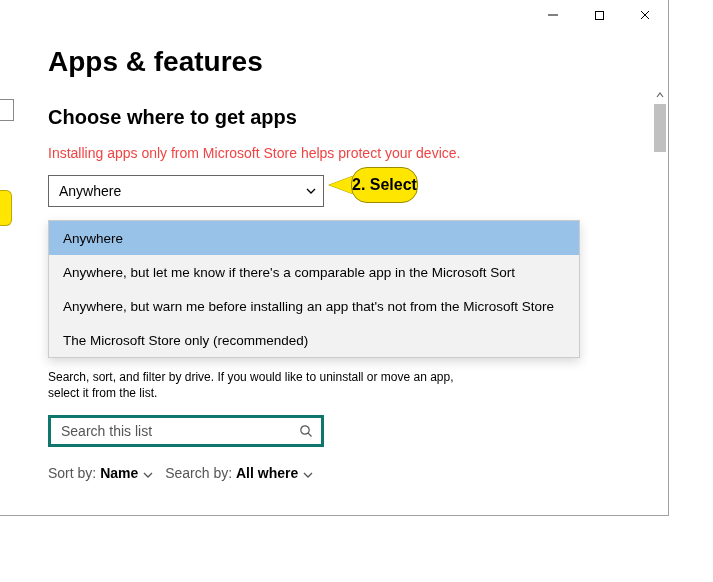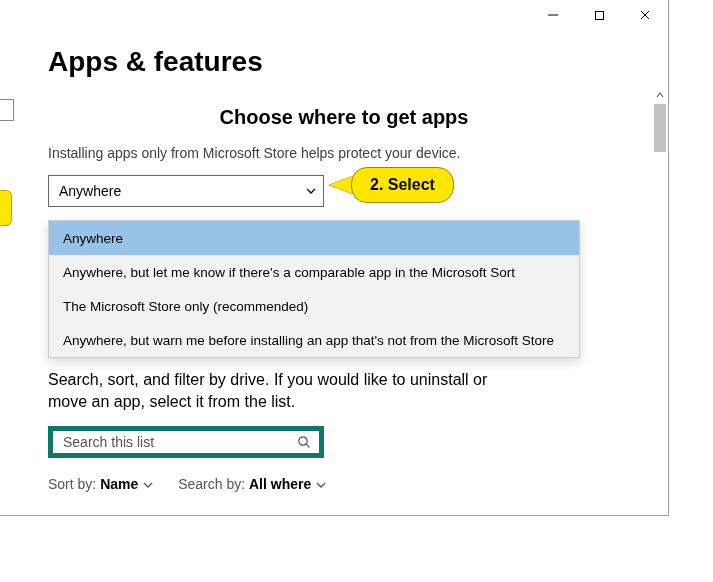--- a/index.html
+++ b/index.html
@@ -3,38 +3,38 @@
 <meta charset="utf-8">
 <style>
   html,body{margin:0;padding:0;font-family:"Segoe UI",Arial,sans-serif;background:#fff;color:#000;}
   .canvas{position:relative;width:713px;height:582px;overflow:hidden;}
   .window{position:absolute;left:0;top:0;width:669px;height:516px;border:1px solid #9fa0a2;border-left:none;border-top:none;box-sizing:border-box;background:#fff;}
   .titlebar{position:absolute;top:0;right:0;display:flex;height:30px;}
   .tbtn{width:46px;height:30px;display:flex;align-items:center;justify-content:center;font-size:13px;color:#000;}
   .tbtn svg{stroke:#000;}
   .content{position:absolute;left:48px;top:46px;right:28px;bottom:0;}
   h1{font-size:28px;font-weight:600;margin:0 0 28px 0;letter-spacing:0;}
-  h2{font-size:20px;font-weight:600;margin:0 0 16px 0;text-align:center;}
-  .helper{font-size:14px;margin:0 0 14px 0;color:#404040;}
+  h2{font-size:20px;font-weight:600;margin:0 0 16px 0;}
+  .helper{font-size:14px;margin:0 0 14px 0;color:#ef4444;}
   .select-row{position:relative;height:36px;}
   .select-box{width:276px;height:32px;border:1px solid #666;box-sizing:border-box;display:flex;align-items:center;justify-content:space-between;padding:0 6px 0 10px;font-size:14px;background:#fff;}
   .dropdown{position:absolute;left:48px;top:220px;width:530px;background:#f2f2f2;border:1px solid #ccc;box-shadow:0 4px 10px rgba(0,0,0,0.15);z-index:5;}
   .dd-item{height:34px;display:flex;align-items:center;padding:0 14px;font-size:13.5px;color:#000;white-space:nowrap;overflow:hidden;}
   .dd-item.selected{background:#99c2e8;}
-  .filter-desc{font-size:16px;margin:16px 0 14px 0;max-width:440px;line-height:1.35;}
-  .search-box{width:276px;height:32px;border:5px solid #0f766e;box-sizing:border-box;display:flex;align-items:center;justify-content:space-between;padding:0 8px 0 10px;color:#666;font-size:14px;}
-  .sort-row{margin-top:18px;font-size:14px;color:#555;display:flex;gap:24px;}
+  .filter-desc{font-size:12px;margin:16px 0 14px 0;max-width:440px;line-height:1.35;}
+  .search-box{width:276px;height:32px;border:3px solid #0f766e;box-sizing:border-box;display:flex;align-items:center;justify-content:space-between;padding:0 8px 0 10px;color:#666;font-size:14px;}
+  .sort-row{margin-top:18px;font-size:14px;color:#555;display:flex;gap:11px;}
   .sort-row b{color:#000;font-weight:600;}
   .scrollbar{position:absolute;right:2px;top:88px;width:12px;bottom:2px;}
   .sb-arrow{width:12px;height:14px;display:flex;align-items:center;justify-content:center;}
   .sb-thumb{position:absolute;top:16px;width:12px;height:48px;background:#c0c0c0;}
   .left-frag{position:absolute;left:0;top:99px;width:14px;height:22px;border:1px solid #888;border-left:none;background:#fff;box-sizing:border-box;}
   .yellow-frag{position:absolute;left:0;top:190px;width:12px;height:36px;background:#ffe600;border:1px solid #bca800;border-left:none;border-radius:0 6px 6px 0;box-sizing:border-box;}
   .callout{position:absolute;left:329px;top:167px;display:flex;align-items:center;z-index:10;}
-  .callout-body{background:#ffe600;border:1px solid #9a8a00;border-radius:16px;height:34px;padding:0 18px;display:flex;align-items:center;font-weight:700;font-size:16px;color:#000;position:relative;}
+  .callout-body{background:#ffe600;border:1px solid #9a8a00;border-radius:16px;height:34px;padding:0 0;display:flex;align-items:center;font-weight:700;font-size:16px;color:#000;position:relative;}
   .callout-tail{width:0;height:0;border-top:9px solid transparent;border-bottom:9px solid transparent;border-right:24px solid #ffe600;margin-right:-2px;filter:drop-shadow(-1px 0 0 #9a8a00);}
   .chev{width:12px;height:12px;}
 </style>
 </head>
 <body>
 
 <div class="canvas">
   <div class="window">
 
     <div class="titlebar">
@@ -94,22 +94,22 @@
           <svg class="chev" viewBox="0 0 12 12" style="vertical-align:middle">
               <polyline points="2,4 6,8 10,4" fill="none" stroke="#555" stroke-width="1.3"></polyline>
             </svg>
         </div>
       </div>
     </div>
 
     <div class="dropdown">
       <div class="dd-item selected">Anywhere</div>
       <div class="dd-item">Anywhere, but let me know if there's a comparable app in the Microsoft Sort</div>
+      <div class="dd-item">Anywhere, but warn me before installing an app that's not from the Microsoft Store</div>
       <div class="dd-item">The Microsoft Store only (recommended)</div>
-      <div class="dd-item">Anywhere, but warn me before installing an app that's not from the Microsoft Store</div>
     </div>
 
     <div class="scrollbar">
       <div class="sb-arrow">
         <svg width="10" height="10">
             <polyline points="2,7 5,3 8,7" fill="none" stroke="#666" stroke-width="1.2"></polyline>
           </svg>
       </div>
       <div class="sb-thumb"></div>
     </div>

